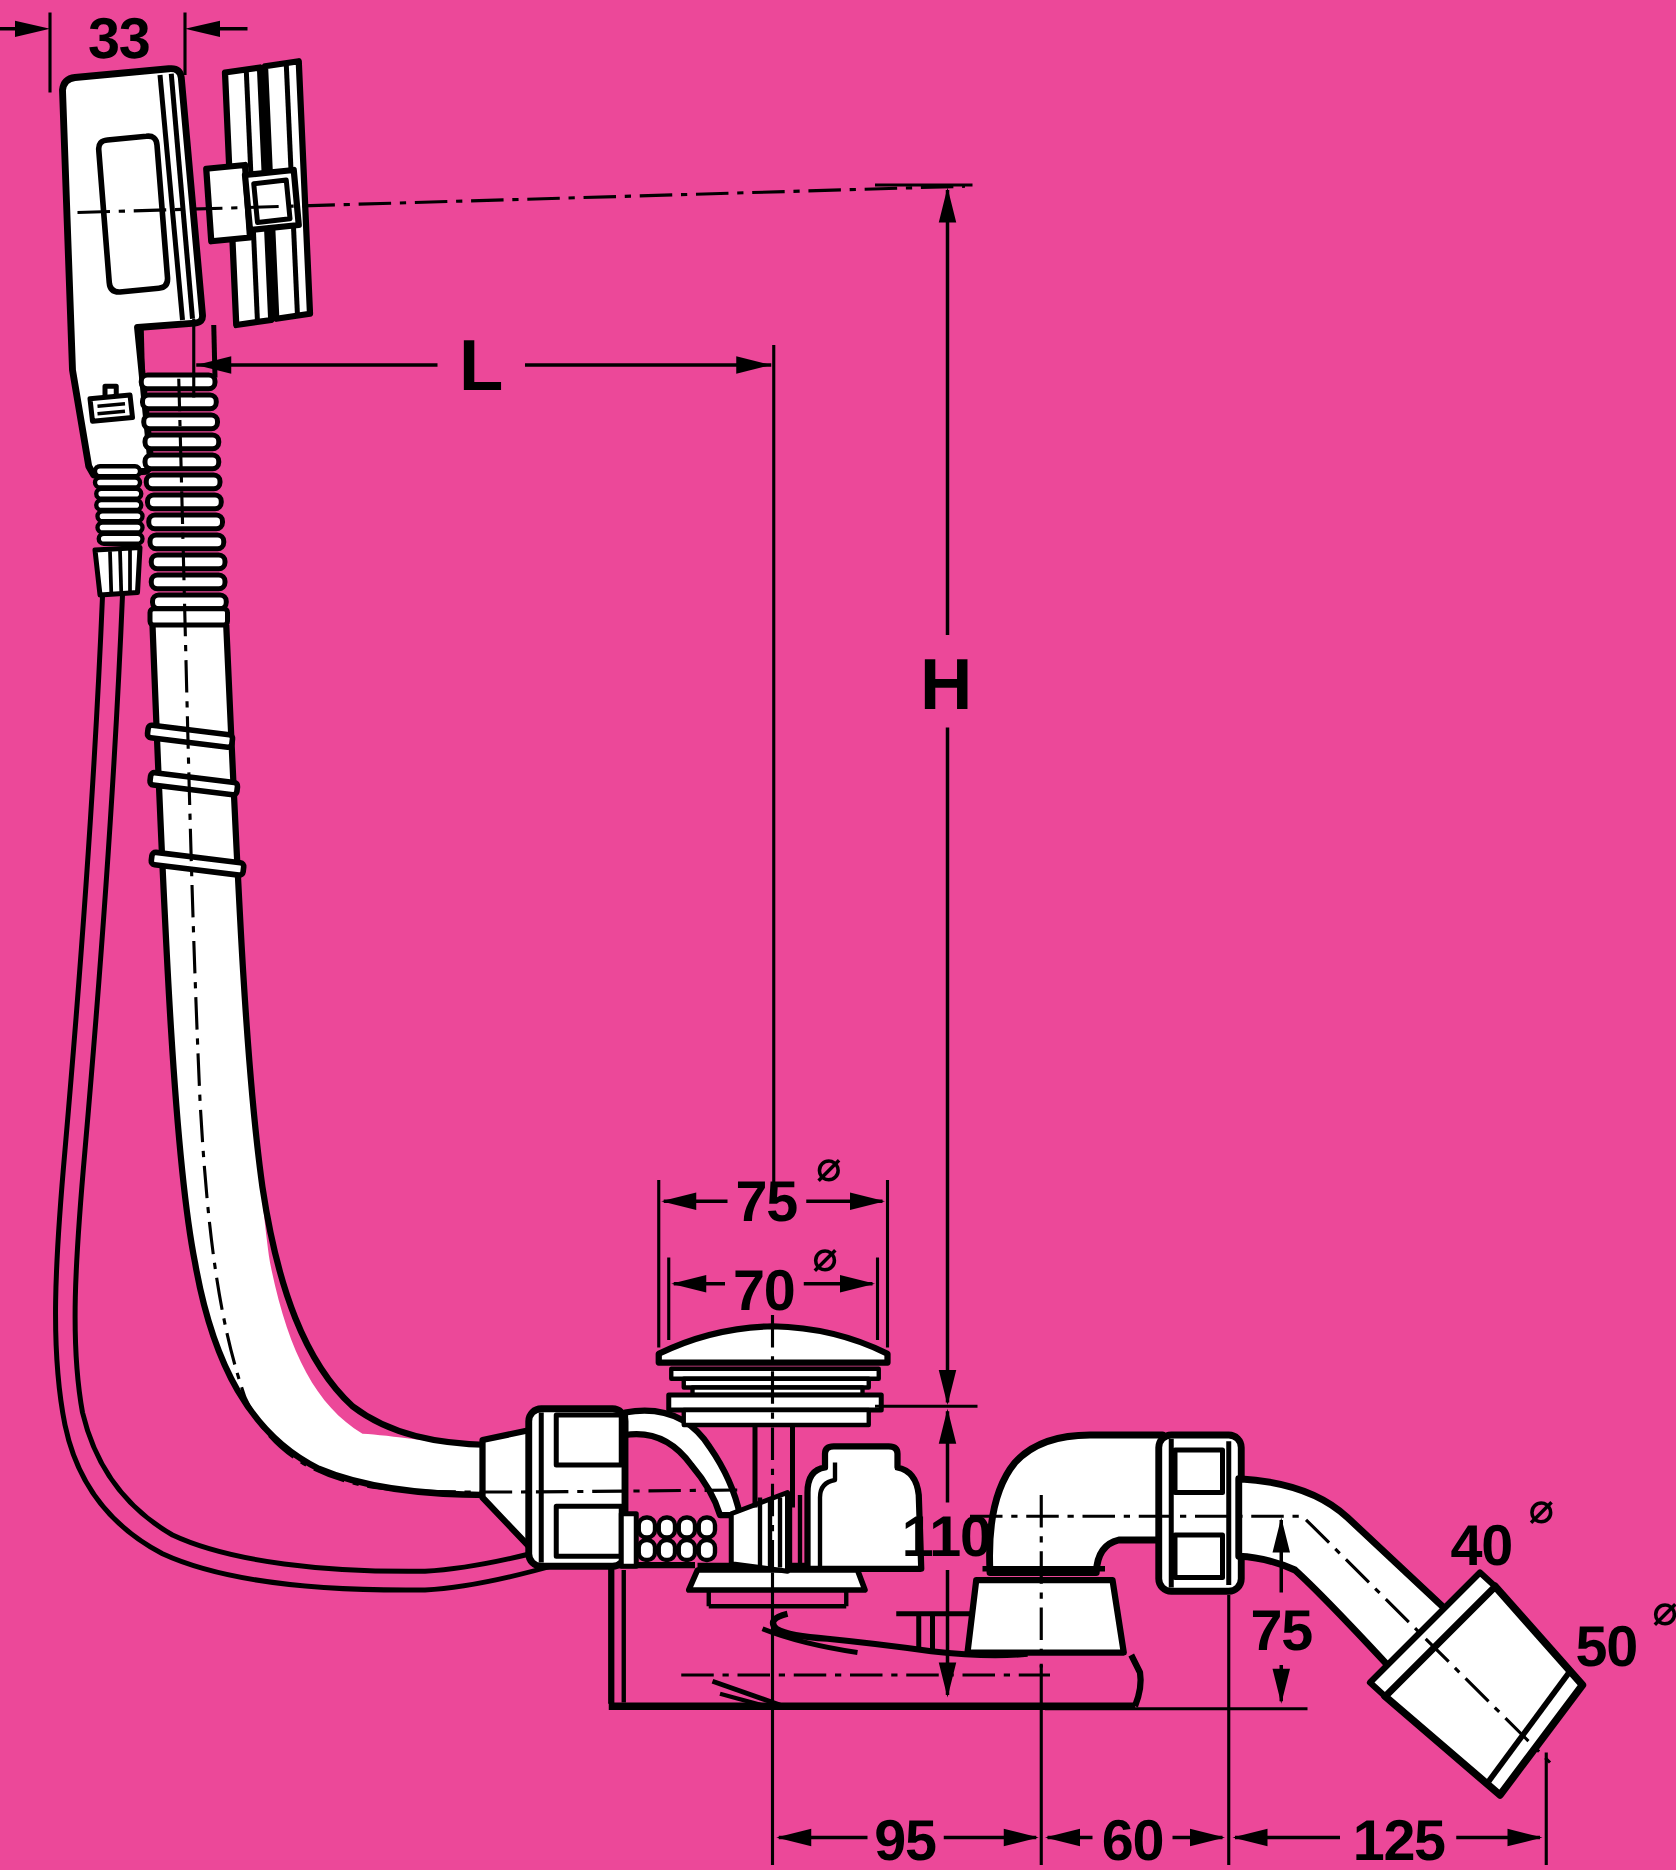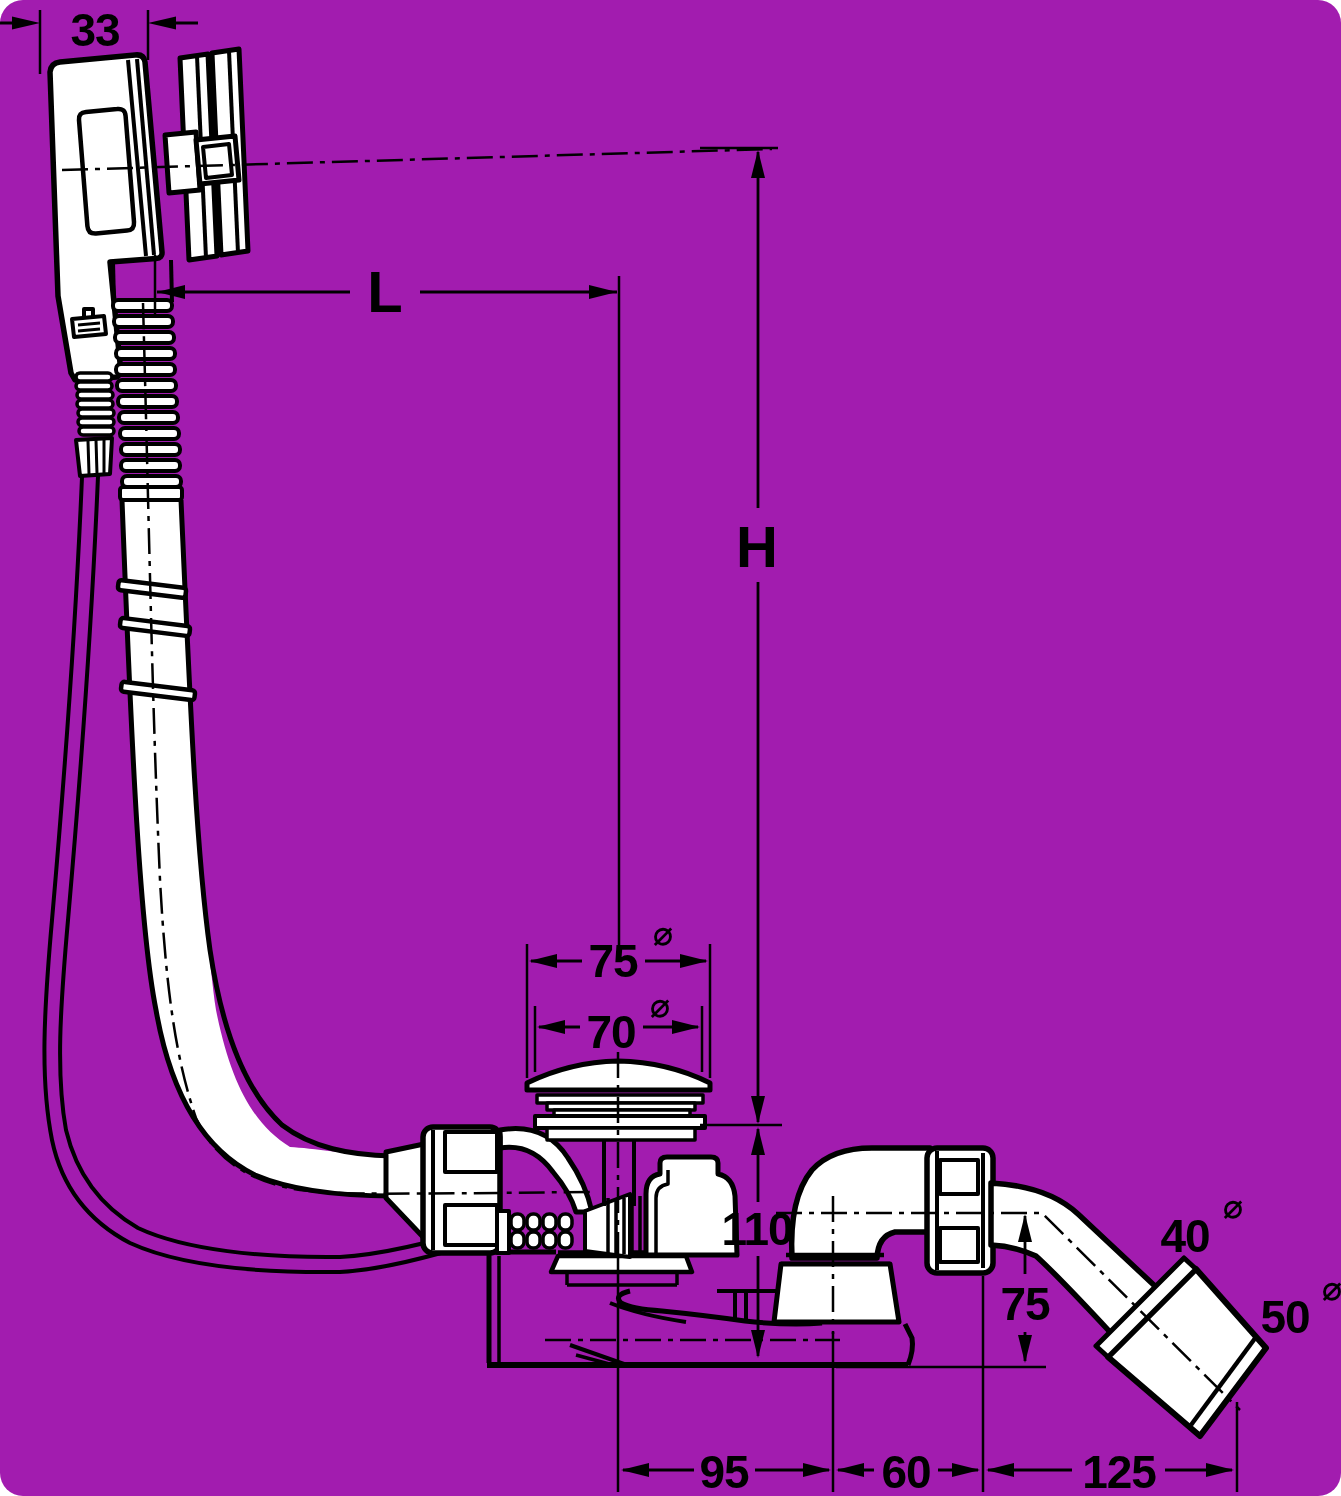--- a/index.html
+++ b/index.html
@@ -1,16 +1,16 @@
 <!DOCTYPE html>
 <html><head>
 <meta charset="utf-8">
 <style>
   html,body{margin:0;padding:0;background:#fff;}
-  .stage{position:relative;width:1341px;height:1496px;background:#a21caf;overflow:hidden;border-radius:23px;}
+  .stage{position:relative;width:1341px;height:1496px;background:#ec4899;overflow:hidden;}
   svg{position:absolute;left:0;top:0;}
   svg text{font-family:"Liberation Sans","DejaVu Sans",sans-serif;font-weight:bold;fill:#000;}
   .num{font-size:46px;letter-spacing:-1px;}
   .big{font-size:58px;}
   .dia{font-size:34px;}
   .part{stroke:#000;fill:#fff;stroke-linejoin:round;}
   .ln{stroke:#000;fill:none;stroke-linejoin:round;}
   .dim{stroke:#000;stroke-width:2.8;fill:none;}
   .ext{stroke:#000;stroke-width:2.5;fill:none;}
   .cl{stroke:#000;stroke-width:2.5;fill:none;stroke-dasharray:26 7 5 7;}

